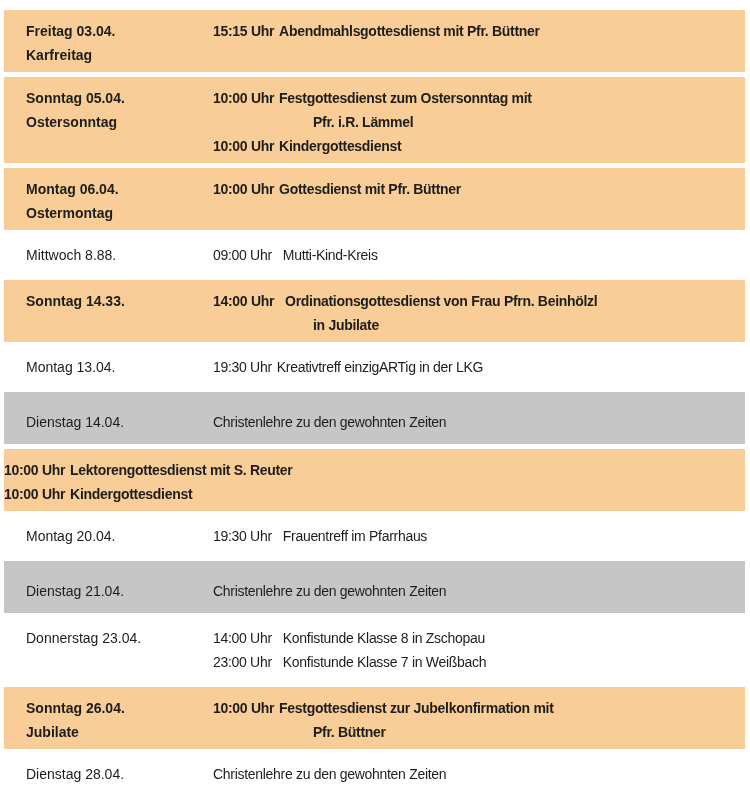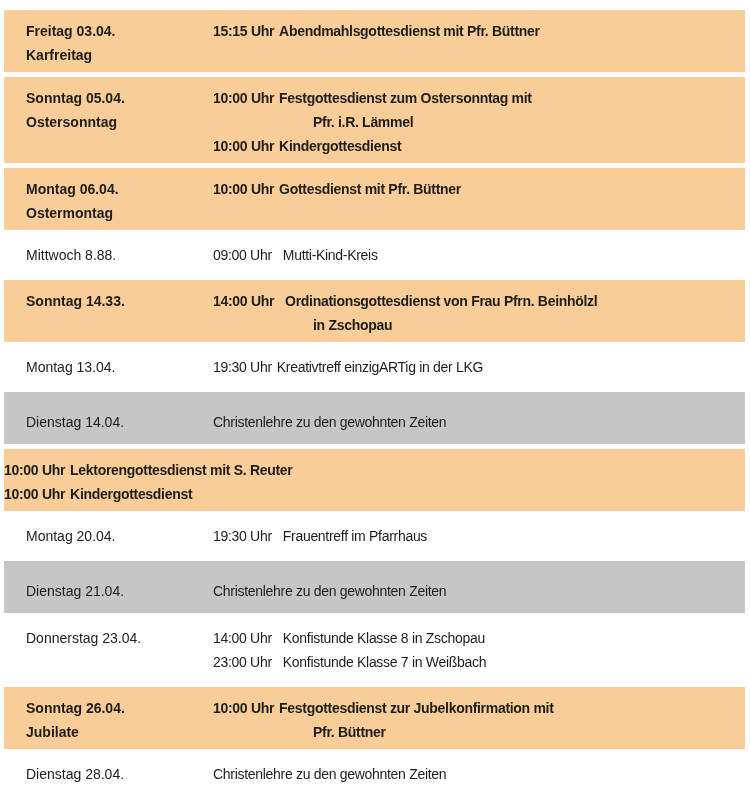--- a/index.html
+++ b/index.html
@@ -88,21 +88,21 @@
         <div class="line"><span class="time gap">09:00 Uhr</span><span class="text">Mutti-Kind-Kreis</span></div>
       </div>
   </div>
 
   <div class="row orange">
     <div class="col-date">
         <div class="date-line">Sonntag 14.33.</div>
       </div>
     <div class="col-events">
         <div class="line"><span class="time gap">14:00 Uhr</span><span class="text">Ordinationsgottesdienst von Frau Pfrn. Beinhölzl</span></div>
-        <div class="line indent"><span class="text">in Zschopau</span></div>
+        <div class="line indent"><span class="text">in Jubilate</span></div>
       </div>
   </div>
 
   <div class="row white">
     <div class="col-date">
         <div class="date-line">Montag 13.04.</div>
       </div>
     <div class="col-events">
         <div class="line"><span class="time">19:30 Uhr</span><span class="text">Kreativtreff einzigARTig in der LKG</span></div>
       </div>

